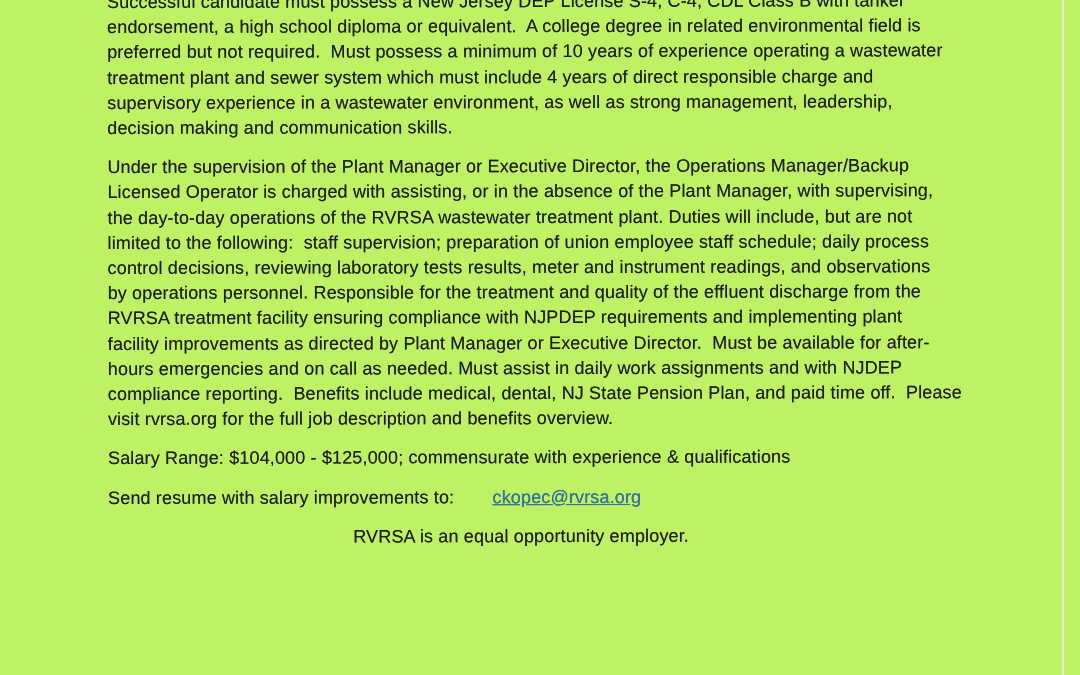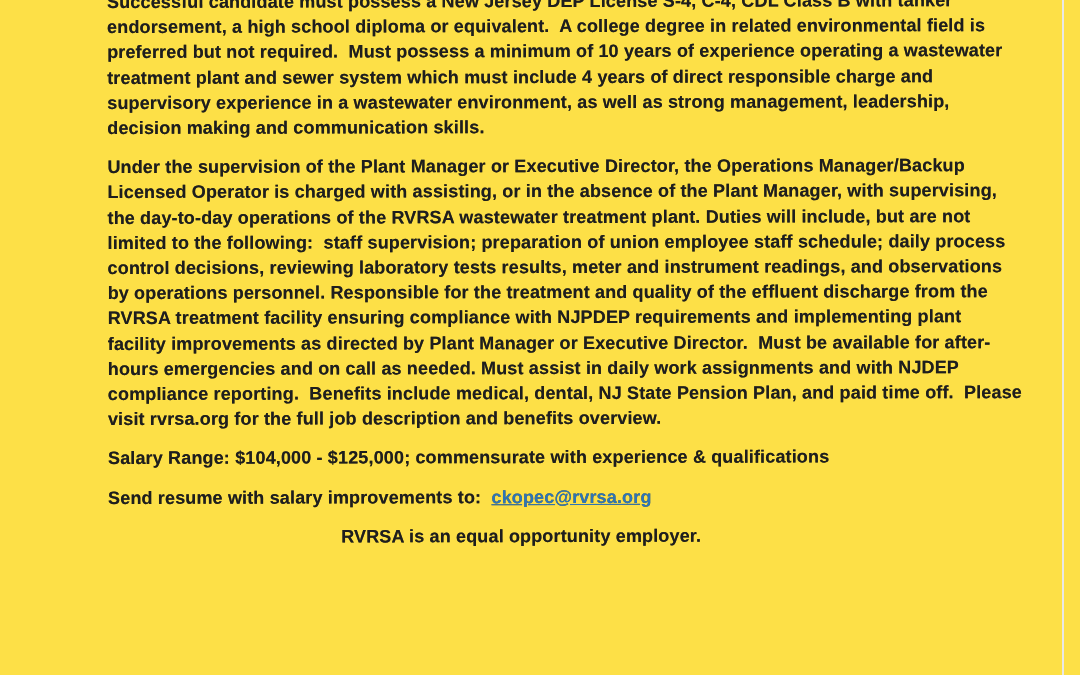--- a/index.html
+++ b/index.html
@@ -8,22 +8,21 @@
     width: 1080px;
     height: 675px;
     overflow: hidden;
     background: #fefefe;
     font-family: "Liberation Sans", sans-serif;
   }
   .page {
     position: relative;
     width: 1080px;
     height: 675px;
-    background: #fde047;
-    font-weight: bold;
+    background: #bef264;
   }
   .scan-edge {
     position: absolute;
     left: 1062px;
     top: 0;
     width: 2px;
     height: 675px;
     background: #e9e8e4;
   }
   .content {
@@ -51,20 +50,21 @@
   }
   .eoe {
     text-align: center;
     white-space: pre;
   }
   a.email {
     color: #2e75b6;
     text-decoration: underline;
     text-decoration-color: #2e75b6;
     cursor: pointer;
+    margin-left: 28px;
   }
 </style>
 </head>
 <body>
 
 <div class="page">
 
   <div class="content">
 
     <div class="para">

